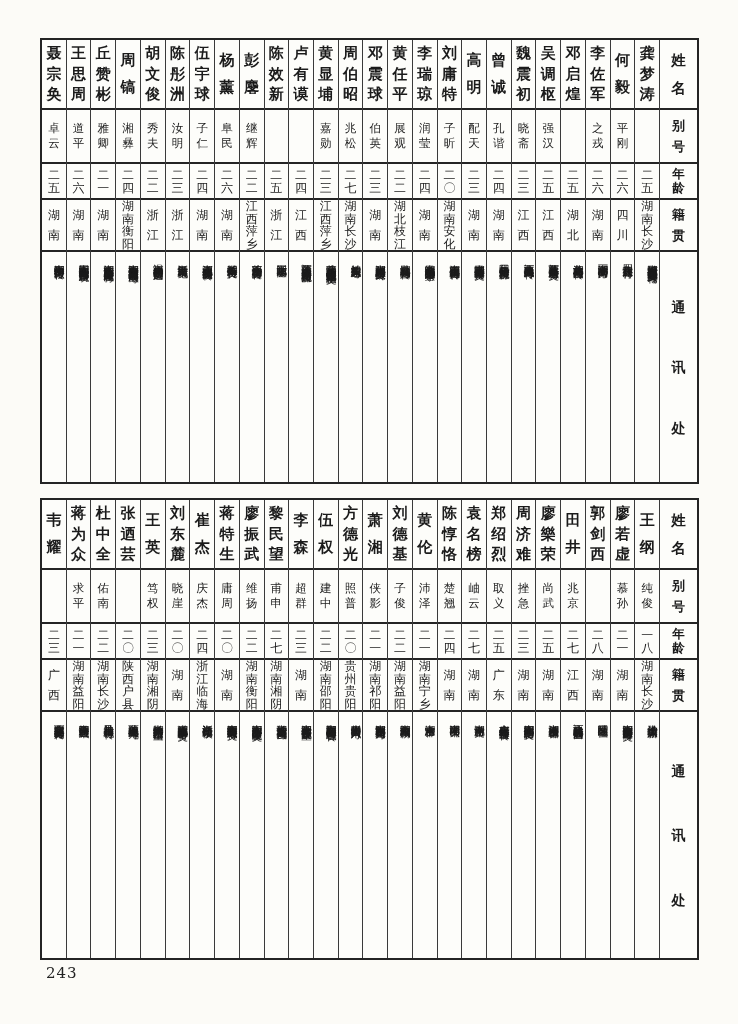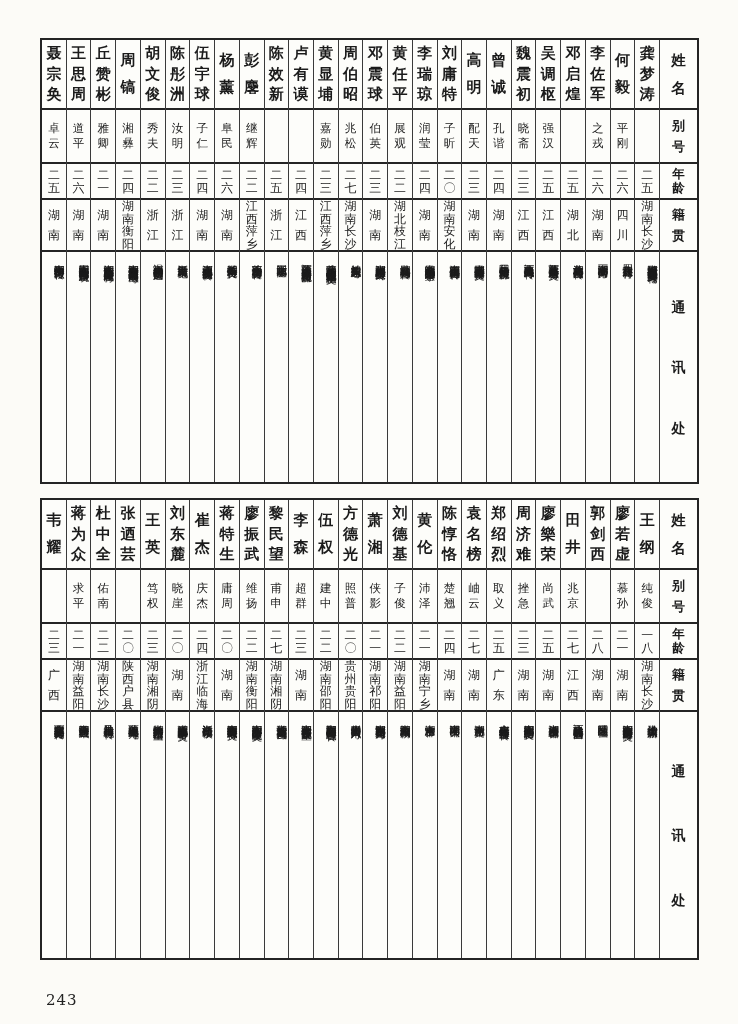--- a/index.html
+++ b/index.html
@@ -47,21 +47,20 @@
   .hdr-col .cell-age{font-size:12.5px;justify-content:center;gap:2px;}
   .hdr-col .cell-native{font-size:13px;}
   .hdr-col .cell-address{
     display:flex;flex-direction:column;align-items:center;justify-content:space-evenly;
     writing-mode:horizontal-tb;font-size:14px;padding-top:0;letter-spacing:0;
   }
   .page-number{
     position:absolute;left:46px;top:964px;
     font-size:15px;letter-spacing:1px;color:#222;
     font-family:"DejaVu Serif","Liberation Serif",serif;
-    margin-top:27px;
   }
   .ch{display:block;}
 </style>
 </head>
 <body>
 
 <div class="sheet">
 
   <div class="grid grid-top">
     <div class="col hdr-col">

